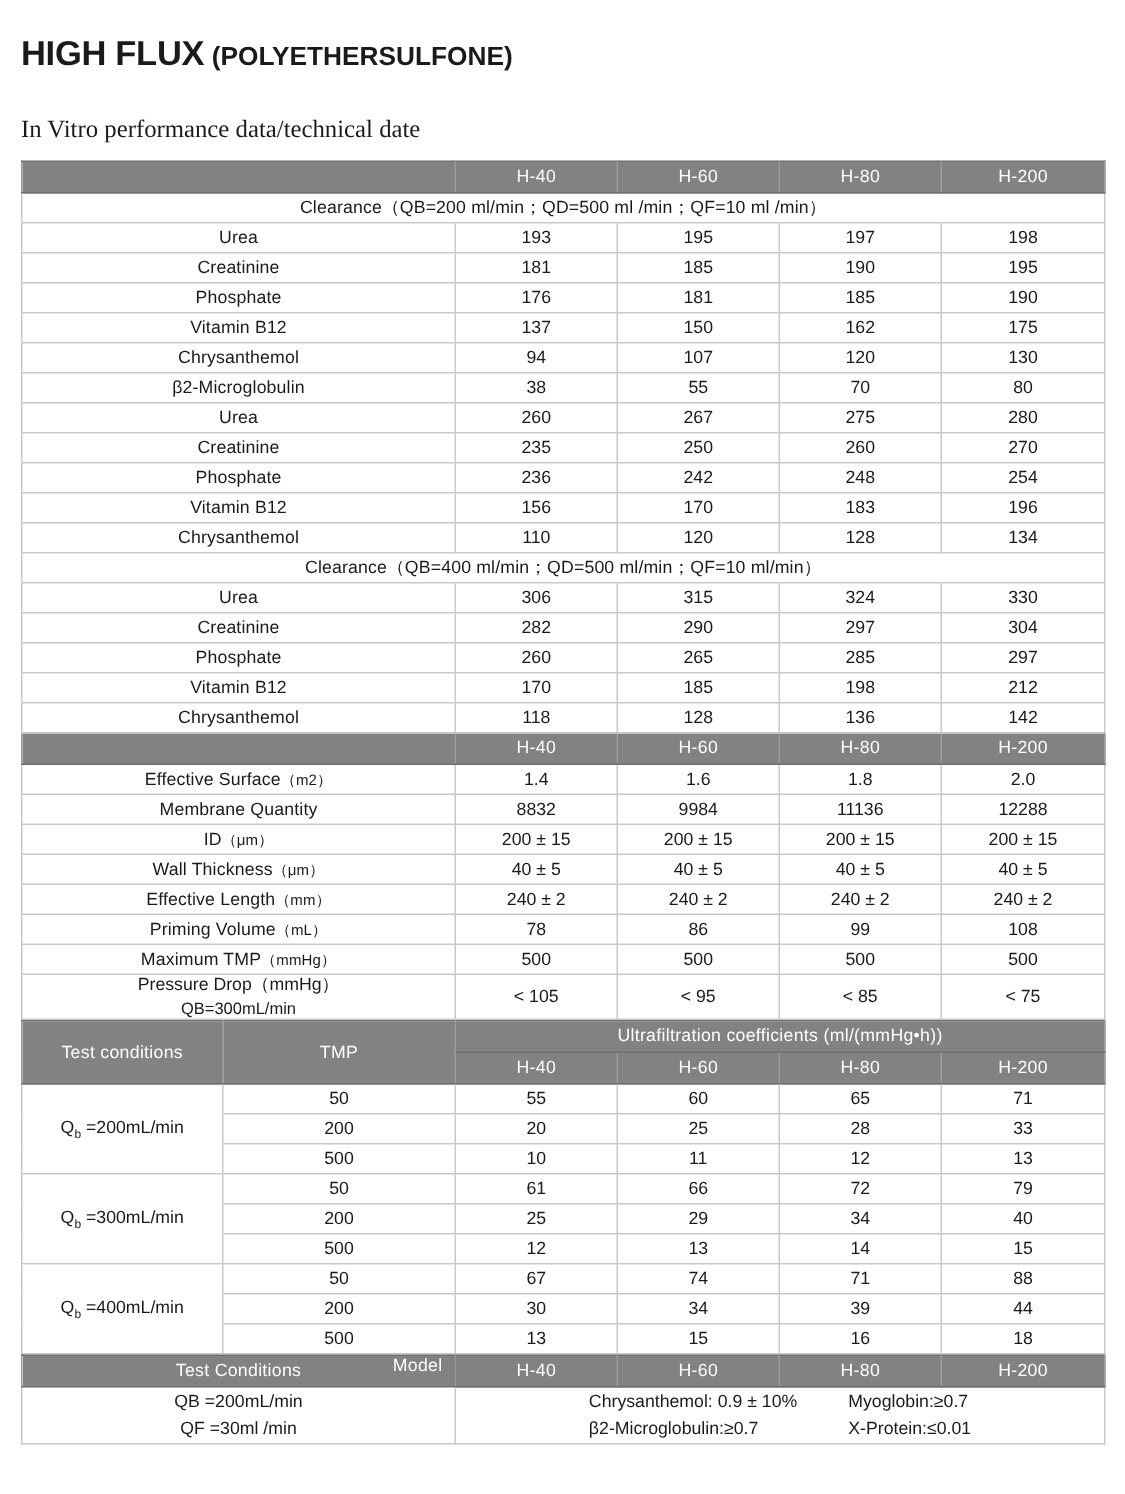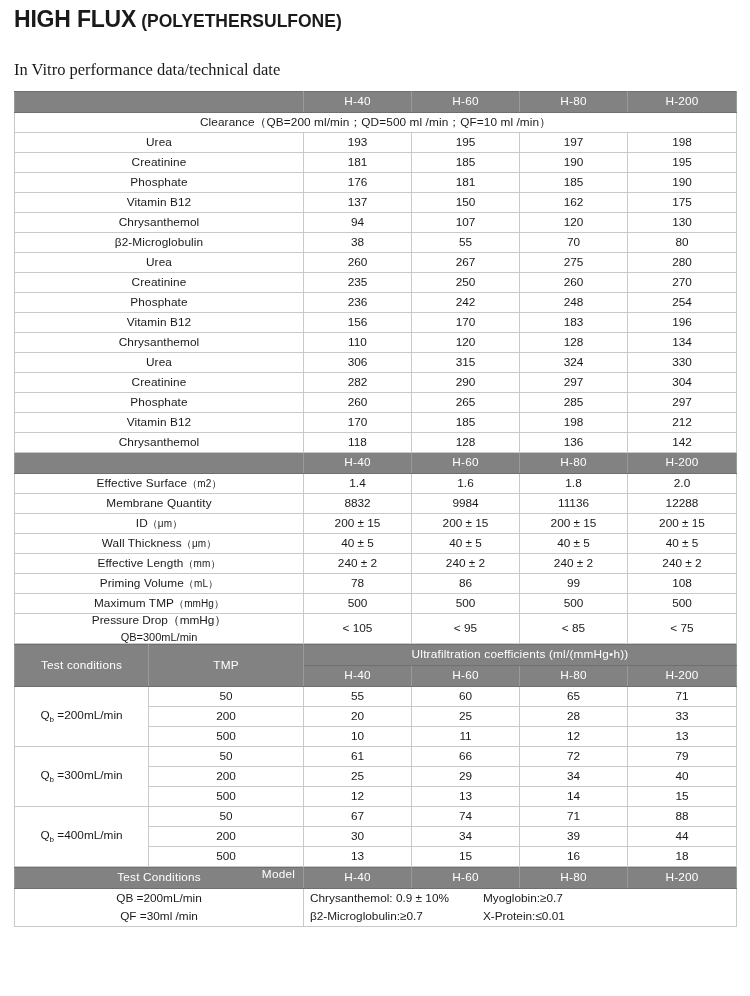--- a/index.html
+++ b/index.html
@@ -10,21 +10,21 @@
   body {
     width: 750px;
     height: 996px;
     font-family: "Liberation Sans", sans-serif;
     color: #1a1a1a;
     overflow: hidden;
   }
   .page { padding: 0 14px; }
 
   
-  .title-block { padding-top: 6px; }
+  .title-block { padding-top: 22px; }
   .title-main {
     font-size: 23px;
     font-weight: bold;
     letter-spacing: -0.2px;
     display: inline;
     vertical-align: baseline;
   }
   .title-sub {
     font-size: 17.5px;
     font-weight: bold;
@@ -113,20 +113,21 @@
     height: 47px;
   }
   td.foot-left span { display: block; line-height: 1.55; }
   td.foot-right {
     vertical-align: middle;
     height: 47px;
     padding: 0;
   }
   .foot-cols {
     display: flex;
+    justify-content: center;
     gap: 34px;
   }
   .foot-cols div { line-height: 1.55; text-align: left; }
 
   td.model-hdr {
     background: #828282;
     color: #fff;
     border-top-color: #6f6f6f;
     border-bottom-color: #6f6f6f;
     border-right-color: #9a9a9a;
@@ -243,20 +244,23 @@
         <td>196</td>
       </tr>
       <tr>
         <td class="label">Chrysanthemol</td>
         <td>110</td>
         <td>120</td>
         <td>128</td>
         <td>134</td>
       </tr>
 
+      <tr>
+        <td class="section" colspan="5">Clearance（QB=400 ml/min；QD=500 ml/min；QF=10 ml/min）</td>
+      </tr>
       <tr>
         <td class="label">Urea</td>
         <td>306</td>
         <td>315</td>
         <td>324</td>
         <td>330</td>
       </tr>
       <tr>
         <td class="label">Creatinine</td>
         <td>282</td>

